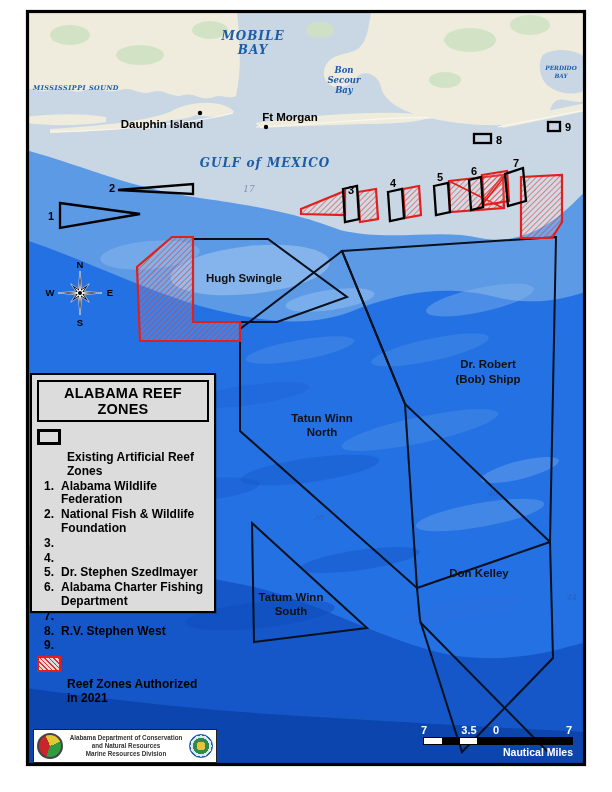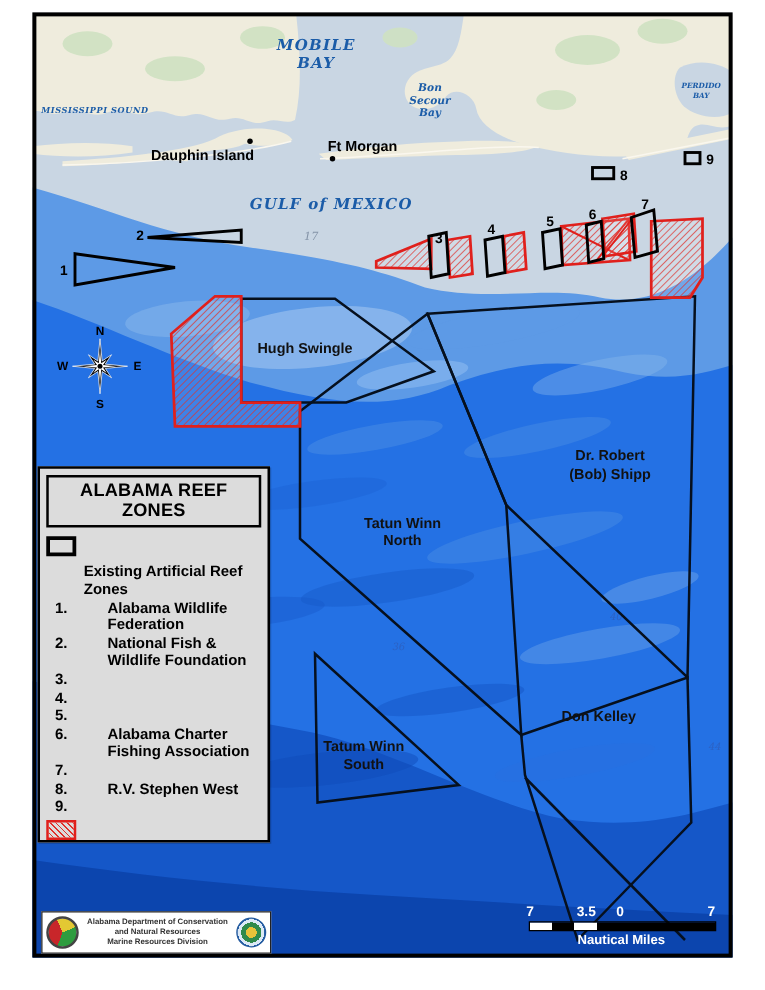--- a/index.html
+++ b/index.html
@@ -19,41 +19,41 @@
   .t-num{font-family:"Liberation Sans",sans-serif;font-weight:bold;font-size:11px;fill:#000;text-anchor:middle;}
   .t-depth{font-family:"DejaVu Serif",serif;font-style:italic;text-anchor:middle;}
   .t-compass{font-family:"Liberation Sans",sans-serif;font-weight:bold;font-size:9.5px;fill:#000;text-anchor:middle;}
 
   .zone-black{fill:none;stroke:#000;stroke-width:2.3;stroke-linejoin:miter;}
   .zone-big{fill:none;stroke:#06101e;stroke-width:2;stroke-linejoin:miter;}
   .zone-red{fill:url(#hatch);stroke:#e0201c;stroke-width:2.2;stroke-linejoin:miter;}
   .red-line{stroke:#e0201c;stroke-width:1.6;fill:none;}
 
   
-  #legend{position:absolute;left:30px;top:373px;width:186px;height:301px;
+  #legend{position:absolute;left:30px;top:373px;width:186px;height:240px;
           background:#dcdcdc;border:2px solid #000;box-sizing:border-box;box-shadow:1px 1px 0 #0003;}
   #legend-title{margin:5px;border:2px solid #000;text-align:center;font-weight:bold;
           font-size:14.5px;padding:3px 0;letter-spacing:.2px;color:#000;}
   .lg-row{display:flex;align-items:flex-start;margin:0 3px 1px 3px;
           font-weight:bold;font-size:12px;line-height:1.15;color:#000;}
   .lg-num{flex:none;width:26px;text-align:left;padding-left:9px;box-sizing:border-box;}
-  .lg-text{flex:1;padding-right:2px;margin-left:25px;}
+  .lg-text{flex:1;padding-right:2px;}
   .lg-symcol{flex:none;width:26px;display:flex;justify-content:flex-start;padding-left:2px;box-sizing:border-box;}
   .sw-black{width:20px;height:10px;border:3px solid #000;margin-top:2px;background:#dcdcdc;}
   .sw-red{width:22px;height:12px;border:2.5px solid #e0201c;margin-top:2px;
           background:repeating-linear-gradient(45deg,#dcdcdc 0 2.2px,#e0302a 2.2px 3.2px);}
   .lg-gap{margin-left:6px;margin-top:24px;}
 
   
   #scalebar{position:absolute;left:421px;top:724px;width:152px;height:40px;color:#fff;font-weight:bold;}
   #sb-labels{position:relative;height:13px;font-size:11px;}
   #sb-labels span{position:absolute;transform:translateX(-50%);}
   #sb-bar{position:relative;margin-left:2px;width:148px;height:6px;border:1.5px solid #000;
           background:linear-gradient(90deg,#fff 0 12%,#000 12% 24%,#fff 24% 36%,#000 36% 100%);}
-  #sb-caption{text-align:center;font-size:10.5px;margin-top:1px;}
+  #sb-caption{text-align:right;font-size:10.5px;margin-top:1px;}
 
   
   #credit{position:absolute;left:33px;top:729px;width:184px;height:34px;background:#fff;
           border:1px solid #222;box-sizing:border-box;display:flex;align-items:center;justify-content:space-between;
           padding:0 3px;}
   #credit-text{flex:1;text-align:center;font-size:6.3px;line-height:1.3;color:#333;font-weight:bold;}
   .seal{flex:none;border-radius:50%;}
   #seal-adcnr{width:26px;height:26px;border:2px solid #444;box-sizing:border-box;
       background:conic-gradient(from 200deg,#c8262a 0 38%,#e3c833 38% 63%,#2e9c3f 63% 100%);}
   #seal-mrd{width:24px;height:24px;border:1px solid #235a9e;box-sizing:border-box;
@@ -233,39 +233,41 @@
     <span class="lg-text">National Fish &amp; Wildlife Foundation</span>
   </div>
   <div class="lg-row">
     <span class="lg-num">3.</span>
   </div>
   <div class="lg-row">
     <span class="lg-num">4.</span>
   </div>
   <div class="lg-row">
     <span class="lg-num">5.</span>
+    <span class="lg-text">Dr. Stephen Szedlmayer</span>
   </div>
   <div class="lg-row">
     <span class="lg-num">6.</span>
-    <span class="lg-text">Alabama Charter Fishing Association</span>
+    <span class="lg-text">Alabama Charter Fishing Department</span>
   </div>
   <div class="lg-row">
     <span class="lg-num">7.</span>
   </div>
   <div class="lg-row">
     <span class="lg-num">8.</span>
     <span class="lg-text">R.V. Stephen West</span>
   </div>
   <div class="lg-row">
     <span class="lg-num">9.</span>
   </div>
   <div class="lg-row">
     <span class="lg-symcol">
           <span class="sw-red"></span>
         </span>
+    <span class="lg-text lg-gap">Reef Zones Authorized in 2021</span>
   </div>
 </div>
 
 <div id="scalebar">
   <div id="sb-labels">
     <span style="left:3px">7</span>
     <span style="left:48px">3.5</span>
     <span style="left:75px">0</span>
     <span style="left:148px">7</span>
   </div>

